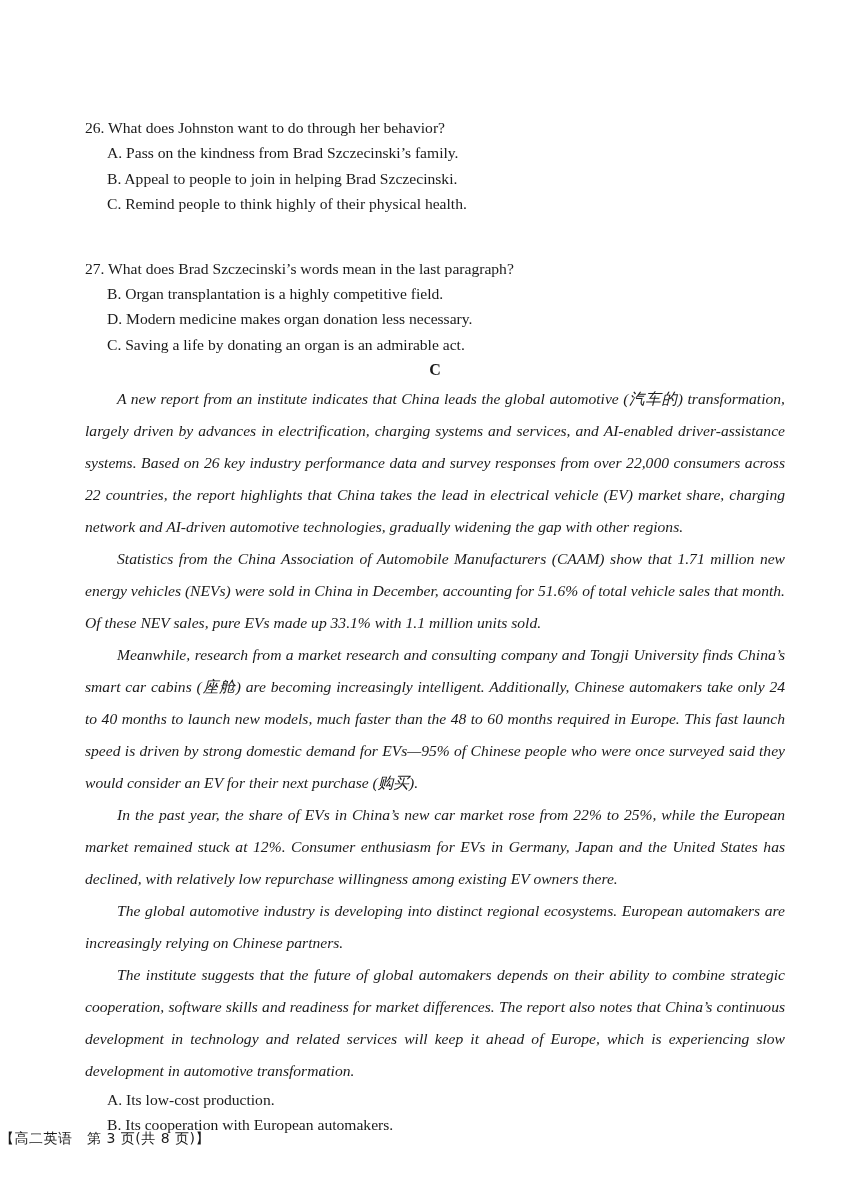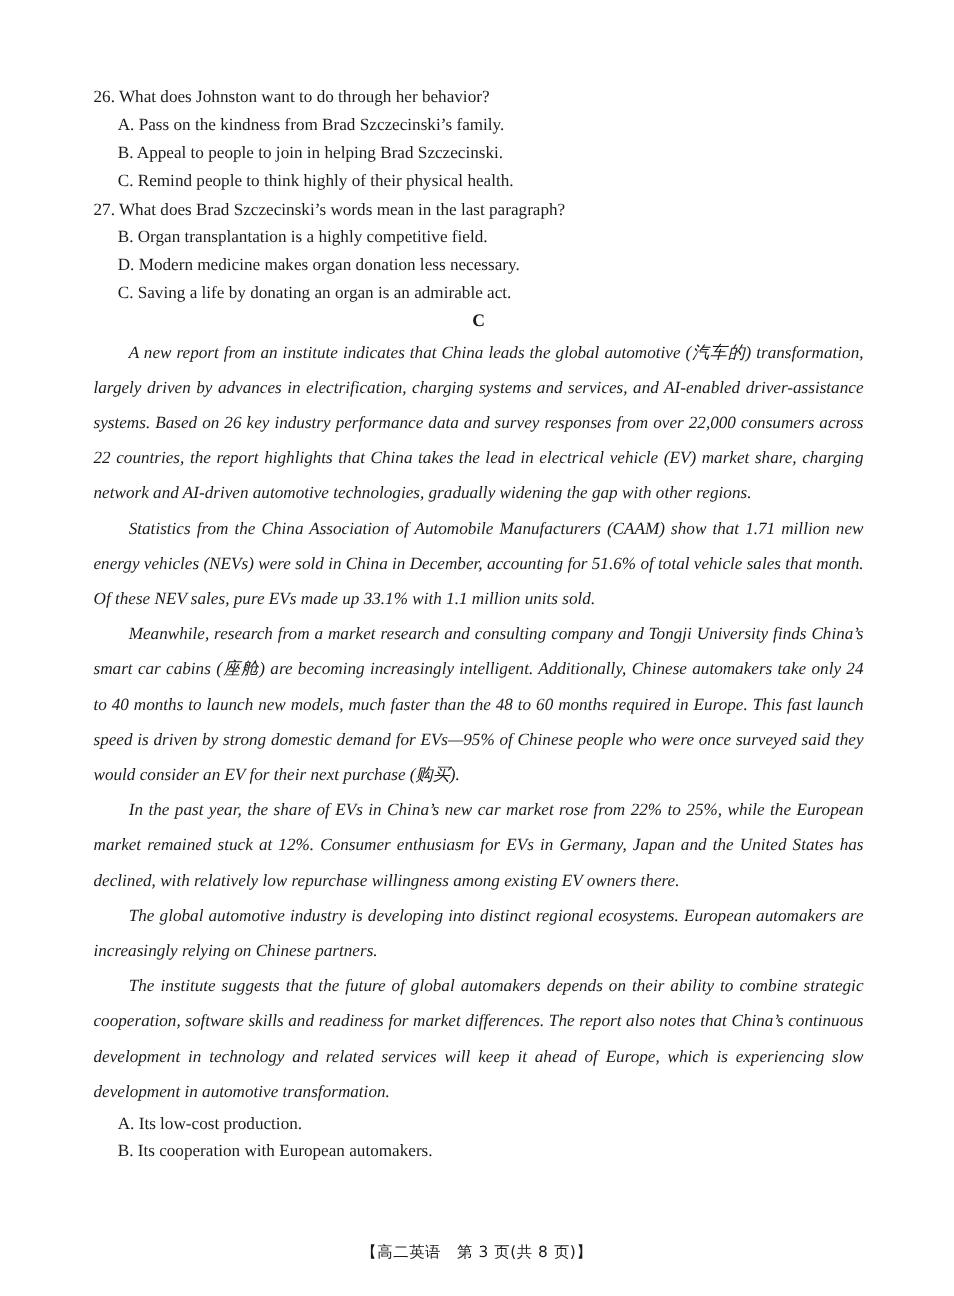--- a/index.html
+++ b/index.html
@@ -20,42 +20,41 @@
       left: 85px;
       top: 76px;
       width: 700px;
       font-size: 15.6px;
     }
     .line {
       height: 25.4px;
       line-height: 25.4px;
       white-space: nowrap;
     }
-    .q-stem { padding-left: 0; }
+    .q-stem { padding-left: 0; margin-top: 39px; }
     .q-opt { padding-left: 22px; }
     .section-letter {
       text-align: center;
       font-weight: bold;
       font-size: 16px;
       height: 25.4px;
       line-height: 25.4px;
     }
     .para {
       text-align: justify;
       line-height: 32px;
       text-indent: 32px;
       margin: 0;
       font-style: italic;
     }
     .footer {
       position: absolute;
       top: 1130px;
       left: 0;
       width: 867px;
-      text-align: center;
       font-family: "DejaVu Sans", sans-serif;
       font-size: 14px;
       letter-spacing: 0.5px;
     }
   </style>
 </head>
 <body>
 
 <div class="page">
 

